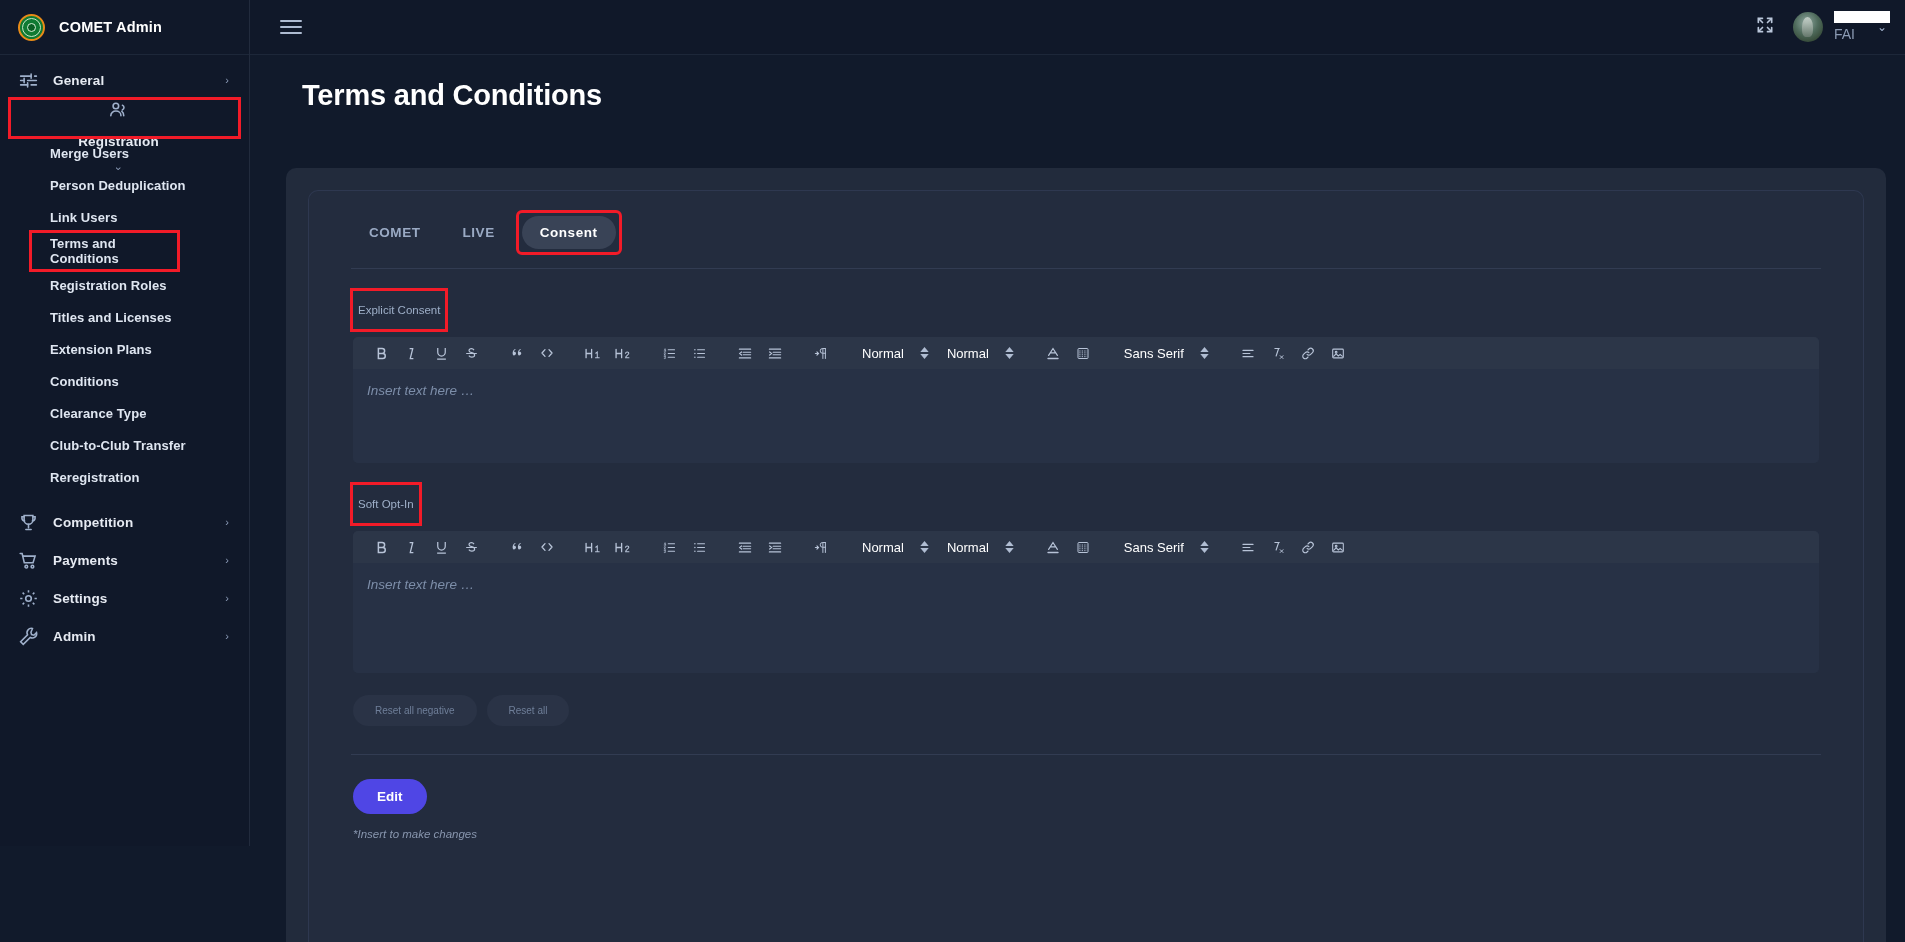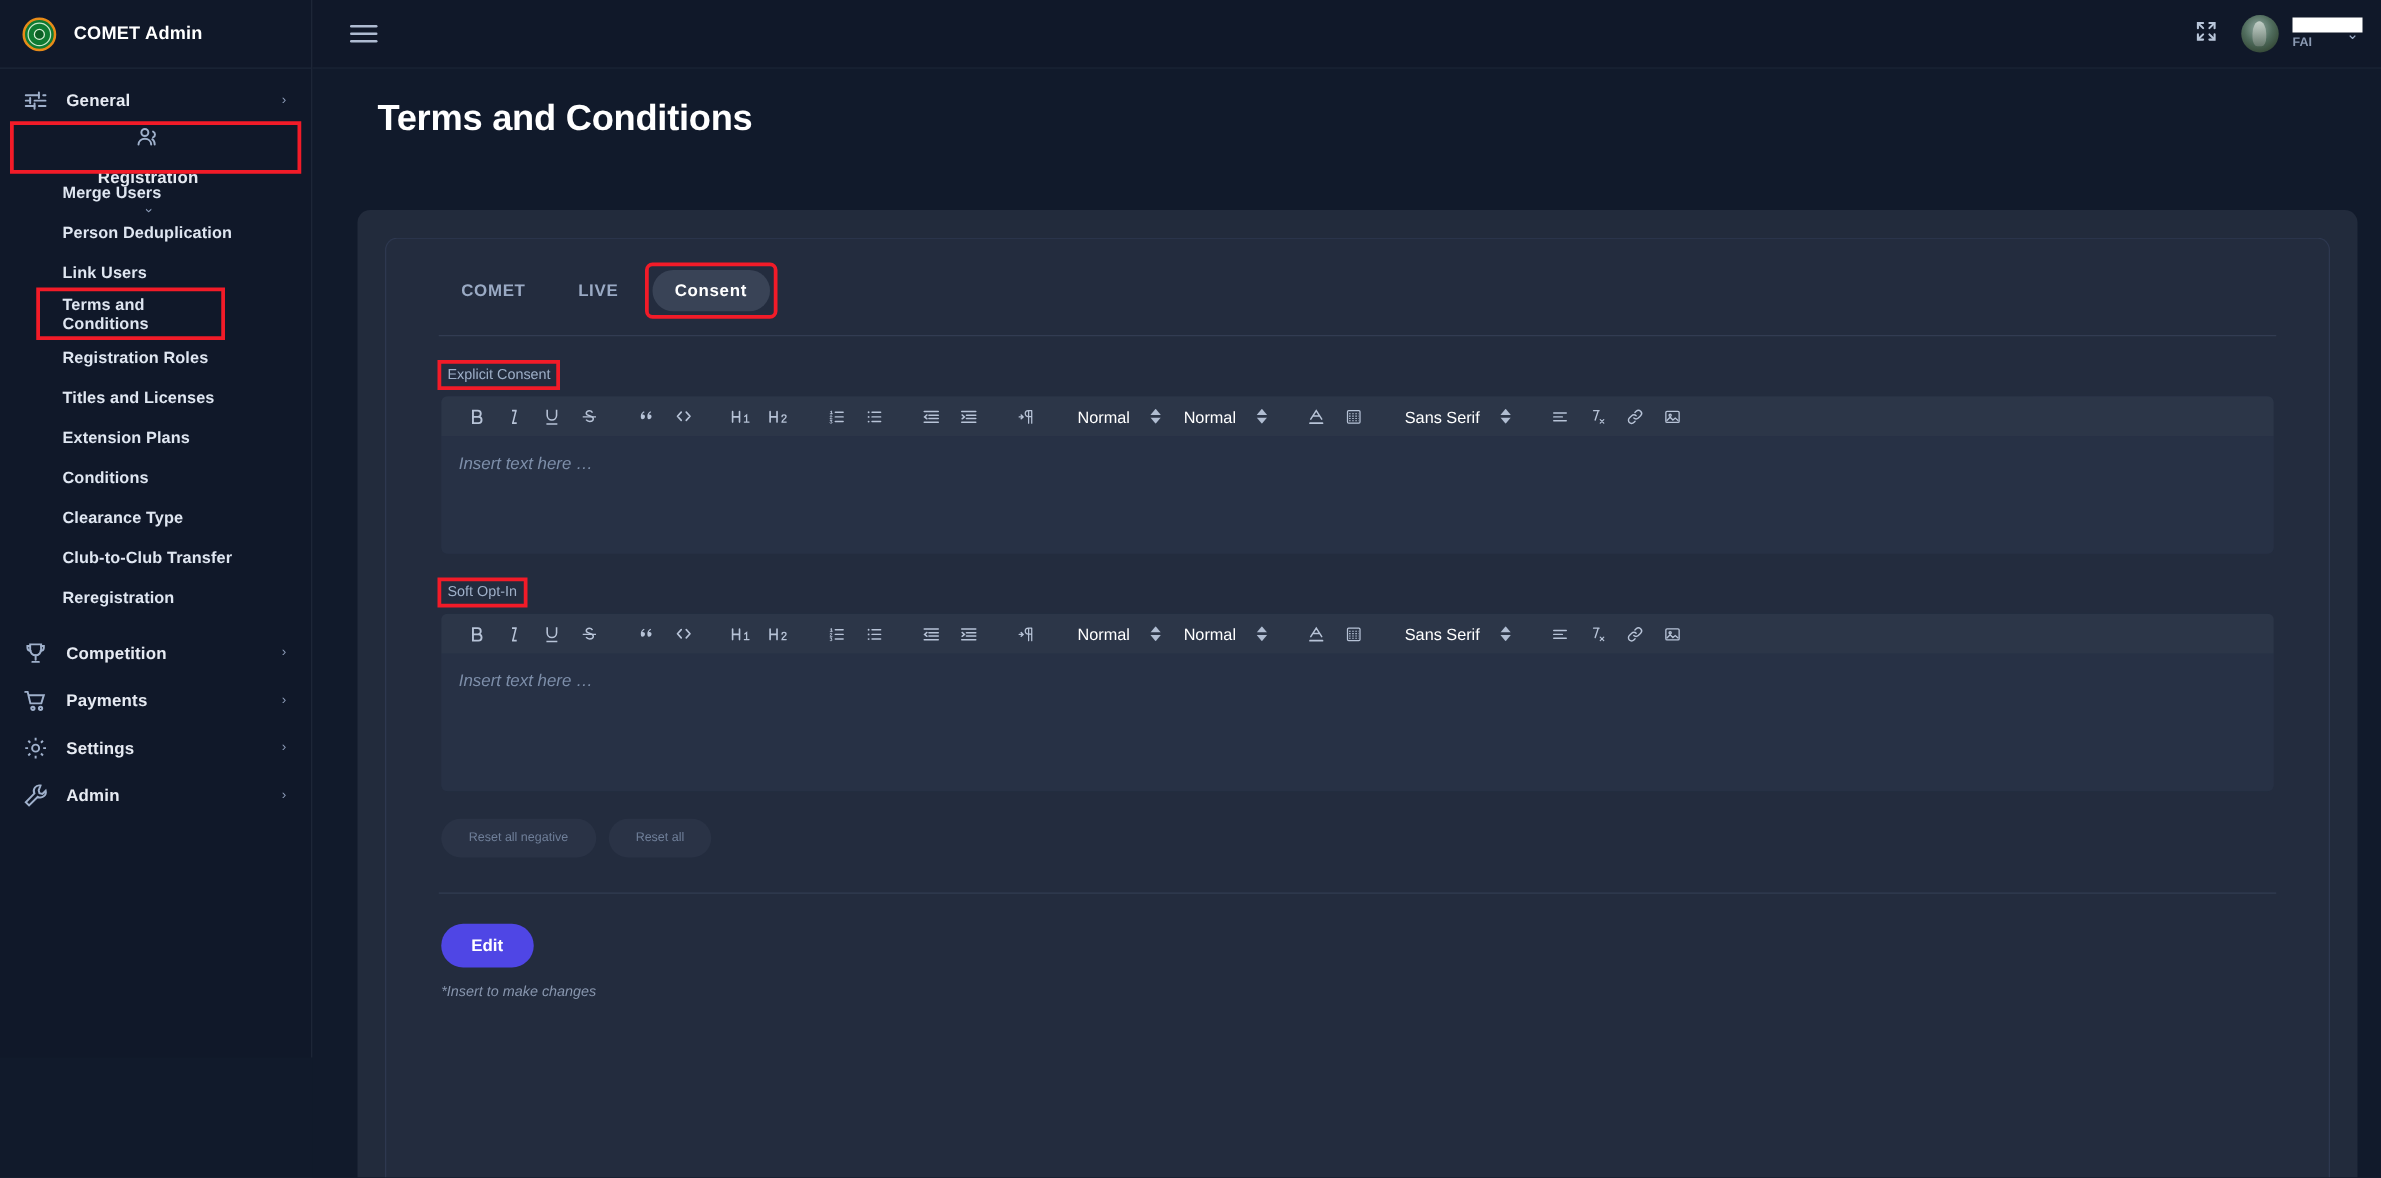--- a/index.html
+++ b/index.html
@@ -114,21 +114,21 @@
   }
   #user-meta { line-height: 1.25; }
   #user-name {
     font-size: 12.5px; font-weight: bold; color: #ffffff;
     position: relative; white-space: nowrap;
   }
   #user-name .redact {
     position: absolute; left: 0; top: 1px;
     width: 56px; height: 12px; background: #ffffff;
   }
-  #user-org { font-size: 10px; color: #8b9ab3; font-weight: bold; }
+  #user-org { font-size: 14px; color: #8b9ab3; font-weight: normal; }
   #user-caret { color: #9fb0cb; font-size: 12px; }
 
   
   #page {
     position: absolute; left: 250px; top: 55px;
     width: 1655px; height: 887px;
     background: #111a2b;
     overflow: hidden;
   }
   #page-title {
@@ -166,21 +166,21 @@
   .tab.active { background: #394356; color: #ffffff; }
   .tab-wrap.hl { outline: 3px solid #f21b28; padding: 3px; border-radius: 3px; }
   #tabs-rule {
     margin: 16px 42px 0 42px; height: 1px; background: #323c52;
   }
 
   
   .field-label {
     font-size: 11.5px; color: #9eafc8; font-weight: normal;
     margin: 22px 0 8px 44px; display: inline-block;
-    padding: 3px 5px;
+    padding: 13px 5px;
   }
   .field-label.hl { outline: 3px solid #f21b28; }
 
   
   .editor {
     margin: 0 44px 0 44px;
     border-radius: 5px; overflow: hidden;
     background: #273145;
   }
   .editor-toolbar {

